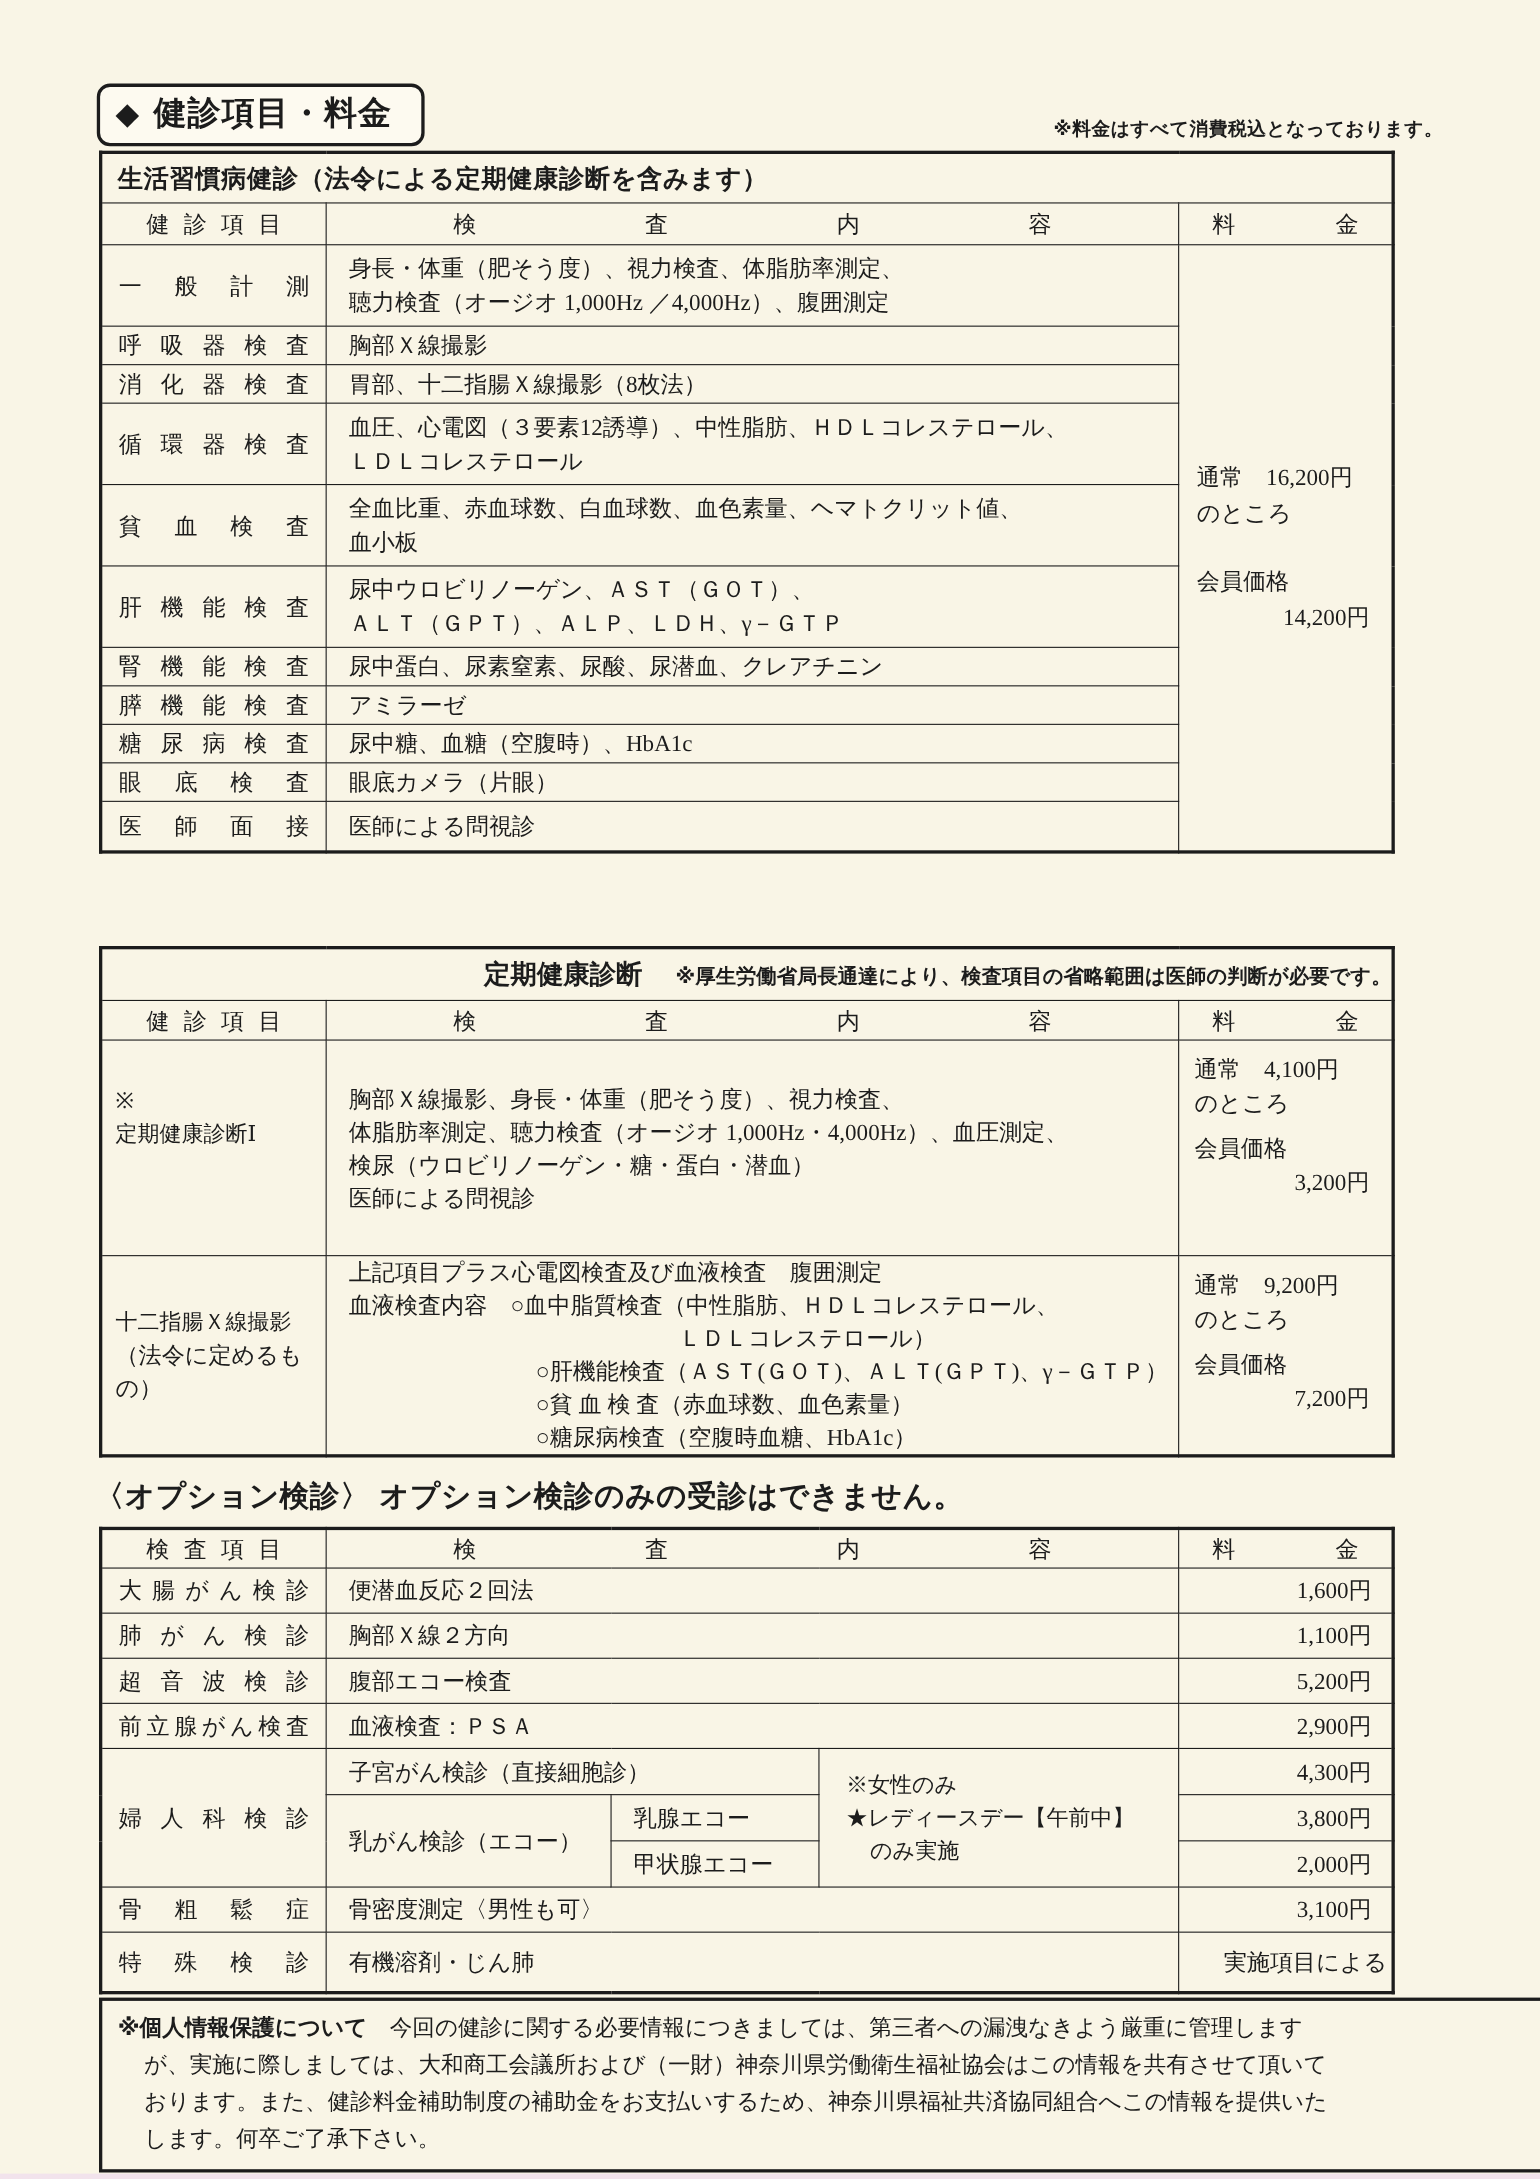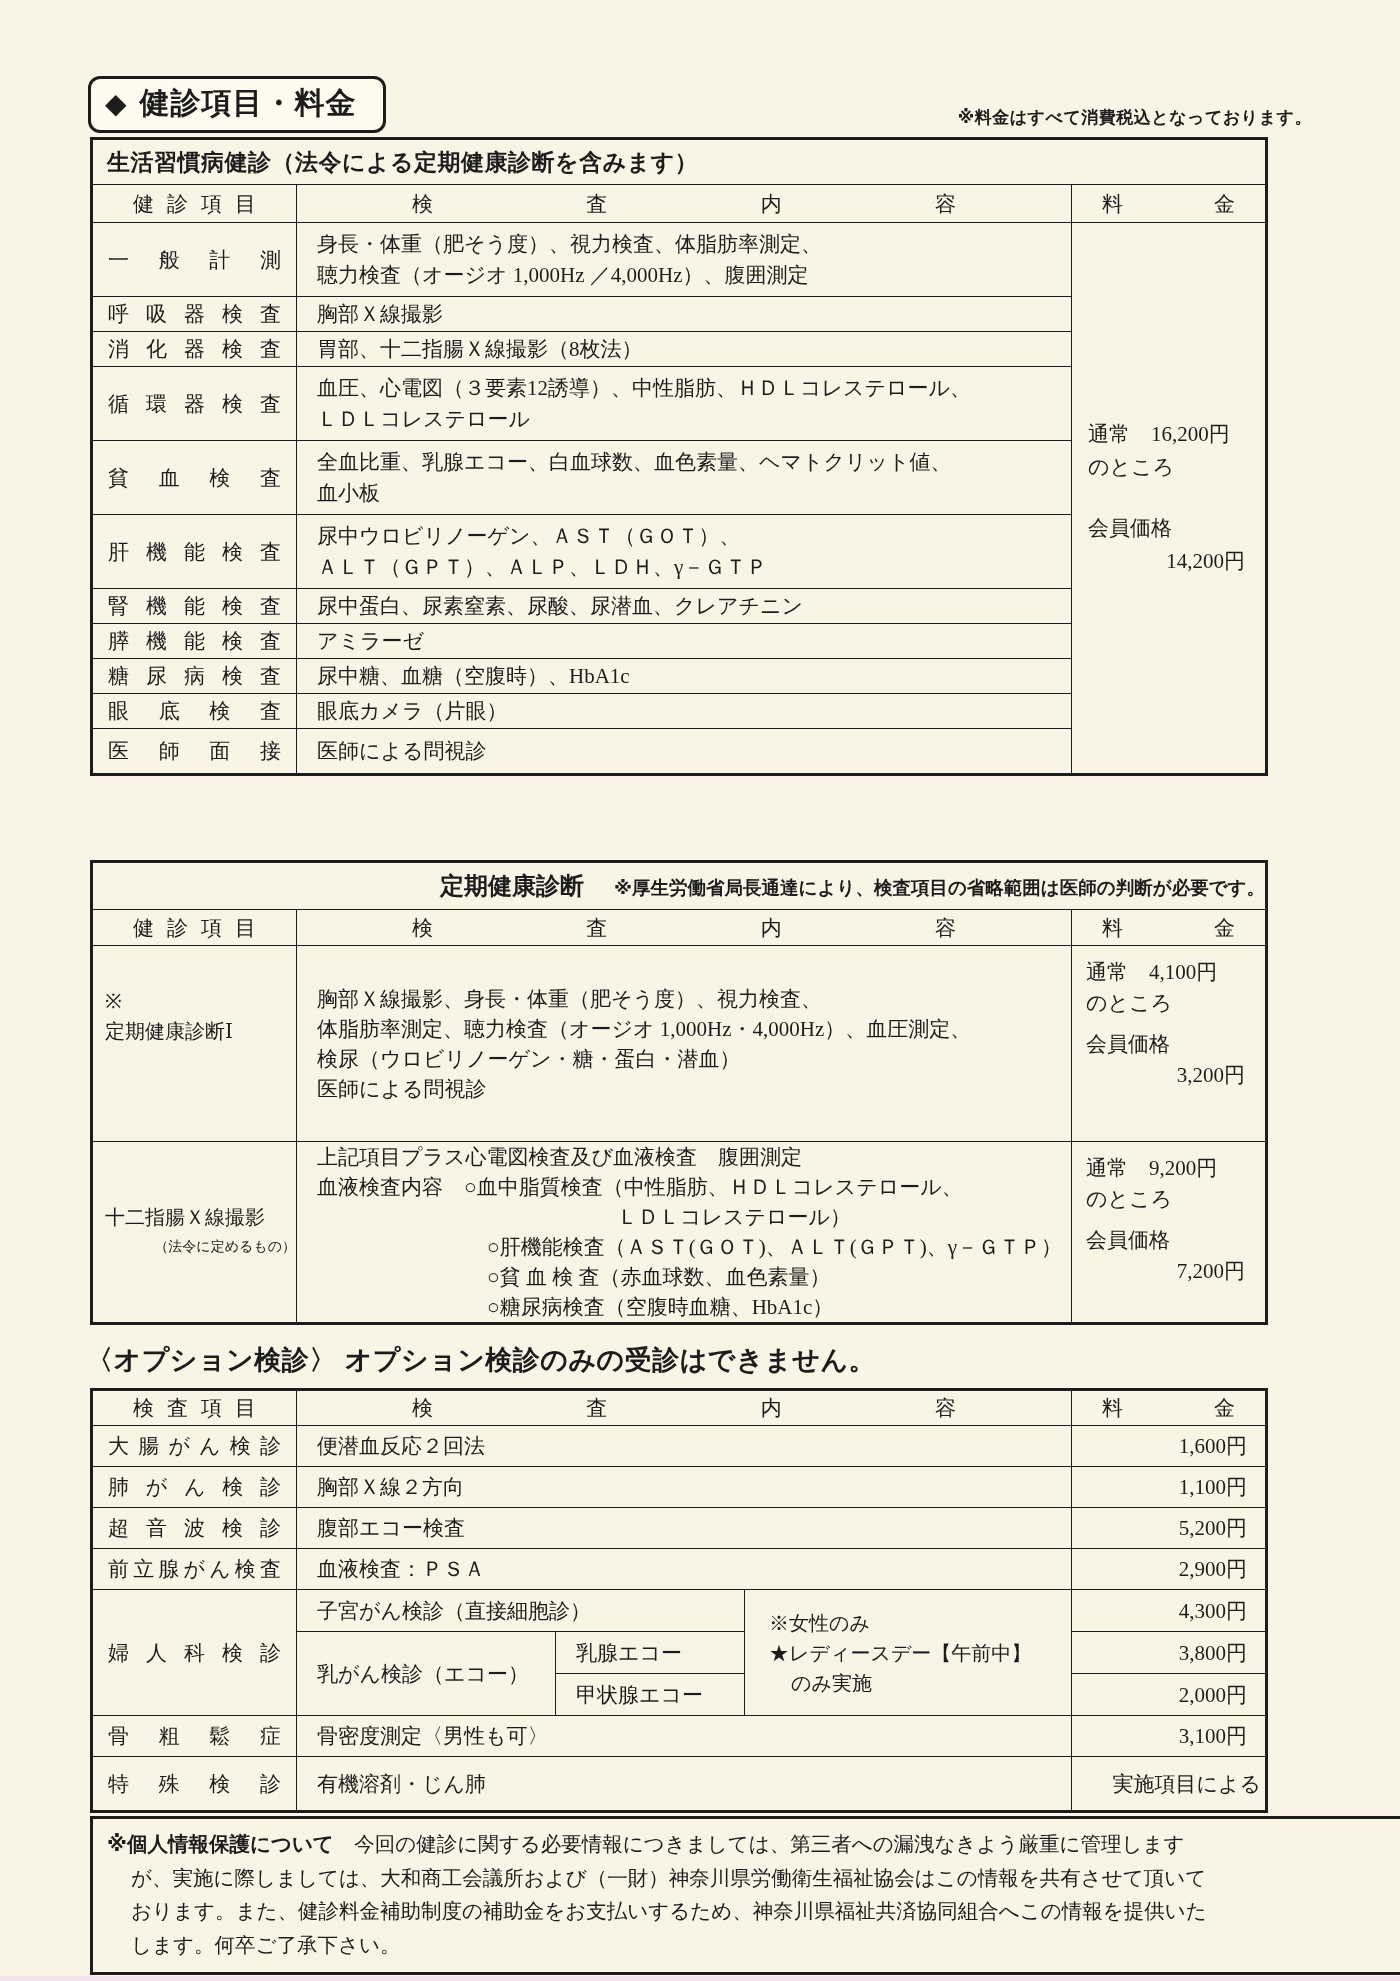--- a/index.html
+++ b/index.html
@@ -63,21 +63,21 @@
 
   
   .t2 { top:860px; }
   .hr-title2 { height:48px;text-align:right; } .hr-head2 { height:36px; }
   .h196 { height:196px; } .h182 { height:182px; }
   .t2-title { font-family:"Liberation Sans","DejaVu Sans",sans-serif; font-weight:700; font-size:24px; }
   .t2-sub   { font-family:"Liberation Sans","DejaVu Sans",sans-serif; font-weight:700; font-size:18.5px; margin-left:30px; }
   .t2 .tbl-title2 { padding-left:16px; }
   td.item2 { padding-left:12px; font-size:20px; line-height:30px; }
   .item2-pad-b { padding-bottom:55px; }
-  .item2 .sub { font-size:14px;text-align:right; }
+  .item2 .sub { font-size:21px; }
   .t2 .content .cl { line-height:30px; }
   td.price2 { vertical-align:top; padding:11px 14px 0 14px; }
   .price2 .pl { line-height:31px; }
 
   
   .opt-title {
     position:absolute; left:86px; top:1342px;
     font-family:"Liberation Sans","DejaVu Sans",sans-serif;
     font-weight:700; font-size:27px; letter-spacing:0.5px;
   }
@@ -156,21 +156,21 @@
     <tr class="h74">
       <td class="item">循環器検査</td>
       <td class="content">
         <div class="cl">血圧、心電図（３要素12誘導）、中性脂肪、ＨＤＬコレステロール、</div>
         <div class="cl">ＬＤＬコレステロール</div>
       </td>
     </tr>
     <tr class="h74">
       <td class="item">貧血検査</td>
       <td class="content">
-        <div class="cl">全血比重、乳腺エコー、白血球数、血色素量、ヘマトクリット値、</div>
+        <div class="cl">全血比重、赤血球数、白血球数、血色素量、ヘマトクリット値、</div>
         <div class="cl">血小板</div>
       </td>
     </tr>
     <tr class="h74">
       <td class="item">肝機能検査</td>
       <td class="content">
         <div class="cl">尿中ウロビリノーゲン、ＡＳＴ（ＧＯＴ）、</div>
         <div class="cl">ＡＬＴ（ＧＰＴ）、ＡＬＰ、ＬＤＨ、γ－ＧＴＰ</div>
       </td>
     </tr>

